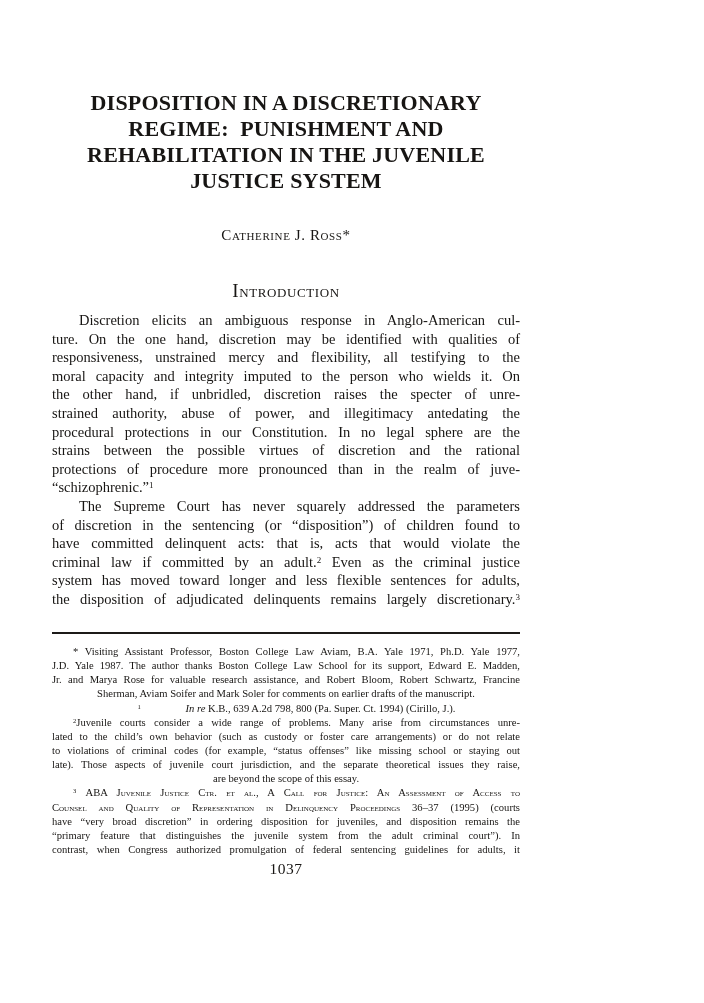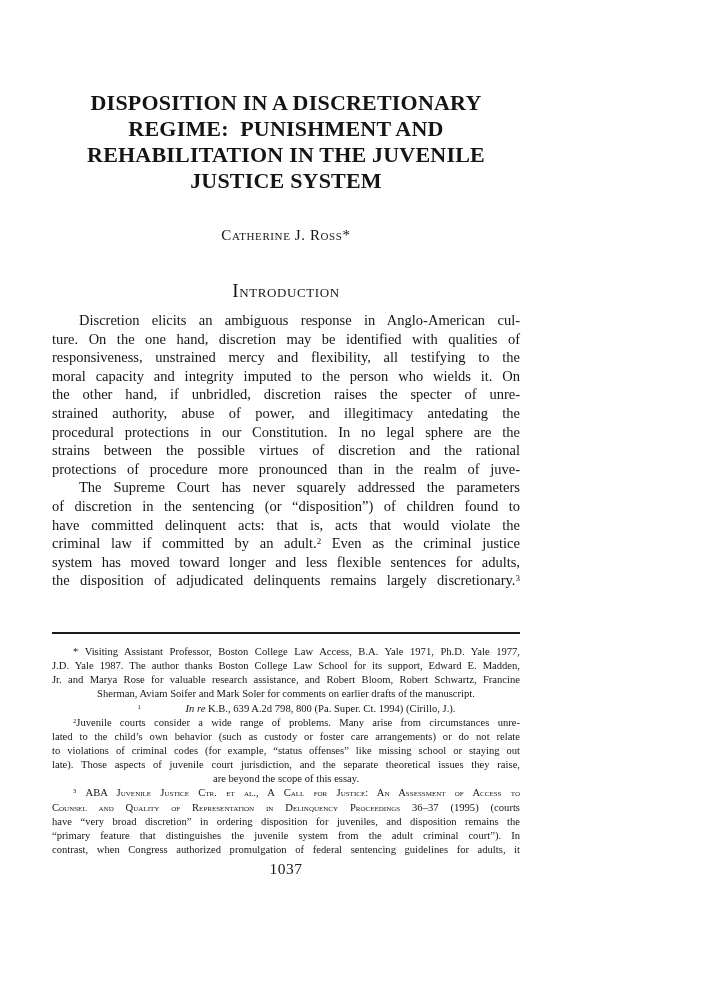--- a/index.html
+++ b/index.html
@@ -89,35 +89,36 @@
       <div class="paragraph">
         <div class="tline just ind">Discretion elicits an ambiguous response in Anglo-American cul-</div>
         <div class="tline just">ture. On the one hand, discretion may be identified with qualities of</div>
         <div class="tline just">responsiveness, unstrained mercy and flexibility, all testifying to the</div>
         <div class="tline just">moral capacity and integrity imputed to the person who wields it. On</div>
         <div class="tline just">the other hand, if unbridled, discretion raises the specter of unre-</div>
         <div class="tline just">strained authority, abuse of power, and illegitimacy antedating the</div>
         <div class="tline just">procedural protections in our Constitution. In no legal sphere are the</div>
         <div class="tline just">strains between the possible virtues of discretion and the rational</div>
         <div class="tline just">protections of procedure more pronounced than in the realm of juve-</div>
+        <div class="tline">“schizophrenic.”<span class="sup">1</span></div>
       </div>
       <div class="paragraph">
         <div class="tline just ind">The Supreme Court has never squarely addressed the parameters</div>
         <div class="tline just">of discretion in the sentencing (or “disposition”) of children found to</div>
         <div class="tline just">have committed delinquent acts: that is, acts that would violate the</div>
         <div class="tline just">criminal law if committed by an adult.<span class="sup">2</span> Even as the criminal justice</div>
         <div class="tline just">system has moved toward longer and less flexible sentences for adults,</div>
         <div class="tline just">the disposition of adjudicated delinquents remains largely discretionary.<span class="sup">3</span></div>
       </div>
     </div>
 
   <div class="footnote-rule"></div>
 
   <div class="column footnotes">
-      <div class="tline just ind">* Visiting Assistant Professor, Boston College Law Access, B.A. Yale 1971, Ph.D. Yale 1977,</div>
+      <div class="tline just ind">* Visiting Assistant Professor, Boston College Law Aviam, B.A. Yale 1971, Ph.D. Yale 1977,</div>
       <div class="tline just">J.D. Yale 1987. The author thanks Boston College Law School for its support, Edward E. Madden,</div>
       <div class="tline just">Jr. and Marya Rose for valuable research assistance, and Robert Bloom, Robert Schwartz, Francine</div>
       <div class="tline">Sherman, Aviam Soifer and Mark Soler for comments on earlier drafts of the manuscript.</div>
       <div class="tline ind"><span class="sup">1</span> <span class="i">In re</span> K.B., 639 A.2d 798, 800 (Pa. Super. Ct. 1994) (Cirillo, J.).</div>
       <div class="tline just ind"><span class="sup">2</span>Juvenile courts consider a wide range of problems. Many arise from circumstances unre-</div>
       <div class="tline just">lated to the child’s own behavior (such as custody or foster care arrangements) or do not relate</div>
       <div class="tline just">to violations of criminal codes (for example, “status offenses” like missing school or staying out</div>
       <div class="tline just">late). Those aspects of juvenile court jurisdiction, and the separate theoretical issues they raise,</div>
       <div class="tline">are beyond the scope of this essay.</div>
       <div class="tline just ind"><span class="sup">3</span> <span class="sc">ABA Juvenile Justice Ctr. et al., A Call for Justice: An Assessment of Access to</span></div>

